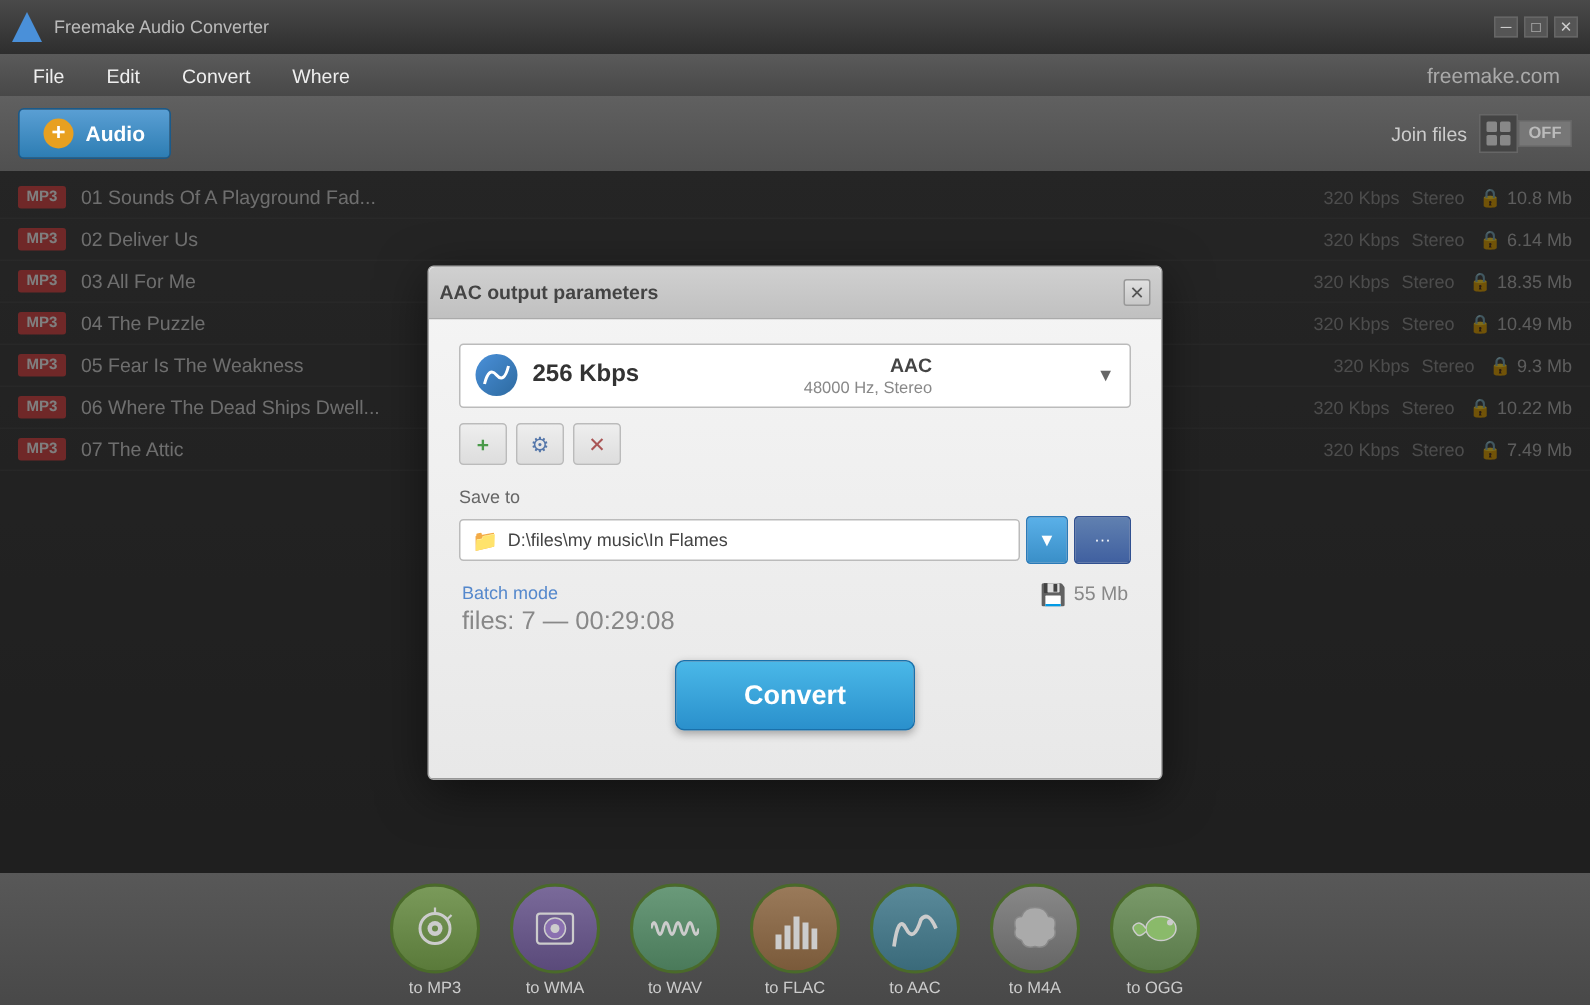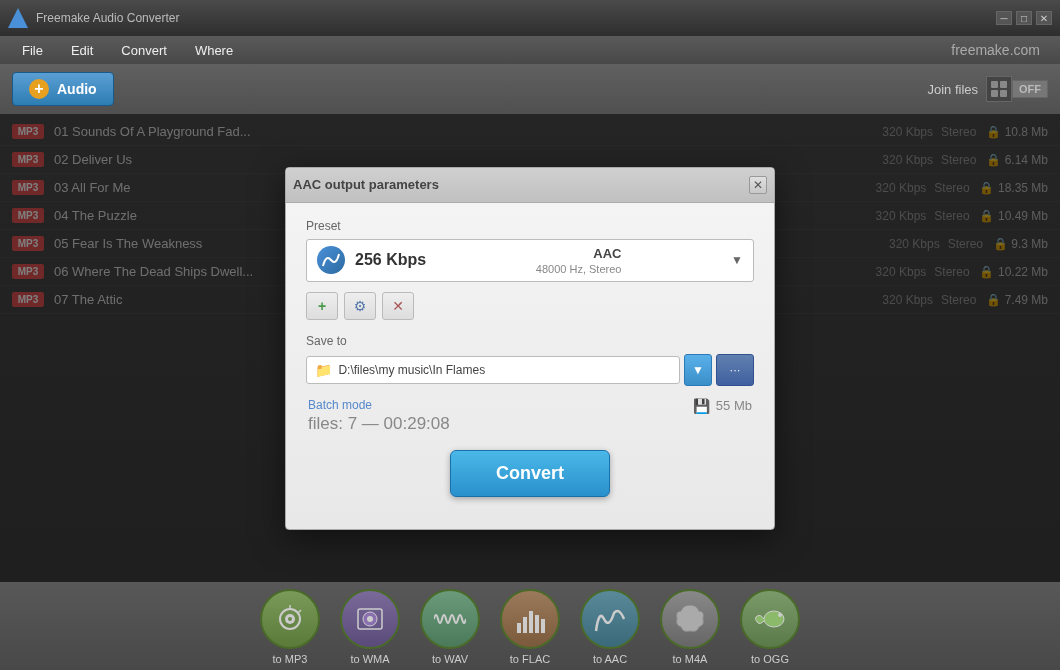--- a/index.html
+++ b/index.html
@@ -581,21 +581,20 @@
   <div class="modal-overlay">
     <div class="modal">
 
       <div class="modal-header">
         <span class="modal-title">AAC output parameters</span>
         <div class="modal-close">✕</div>
       </div>
 
       <div class="modal-body">
 
-        <div class="modal-label">Preset</div>
         <div class="preset-dropdown">
           <div class="preset-left">
             <div class="preset-icon">
               <svg width="20" height="16" viewBox="0 0 20 16">
                 <path d="M2,14 Q5,2 10,8 Q15,14 18,2" stroke="white" stroke-width="2" fill="none"></path>
               </svg>
             </div>
             <span class="preset-kbps">256 Kbps</span>
           </div>
           <div class="preset-right">

